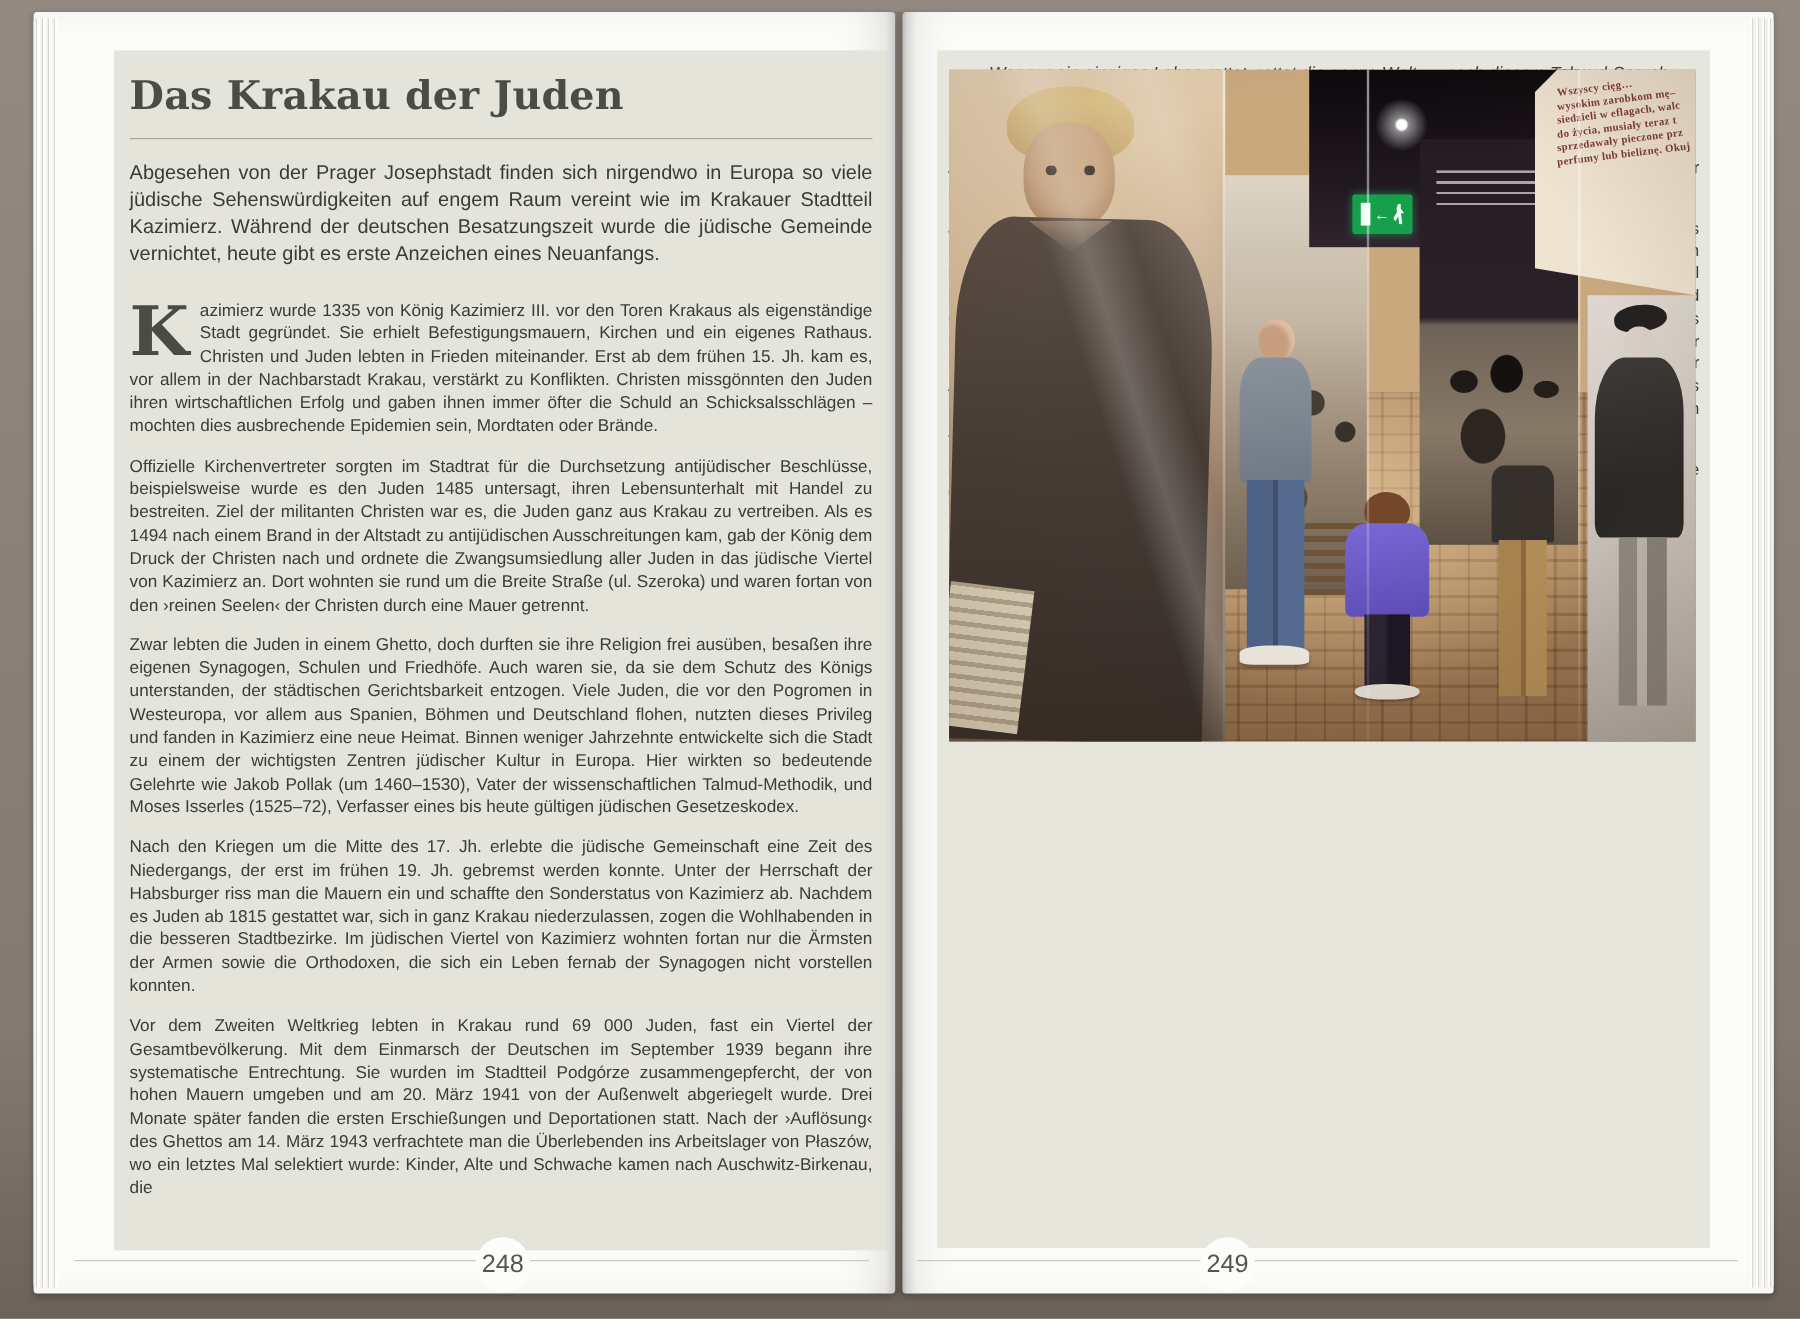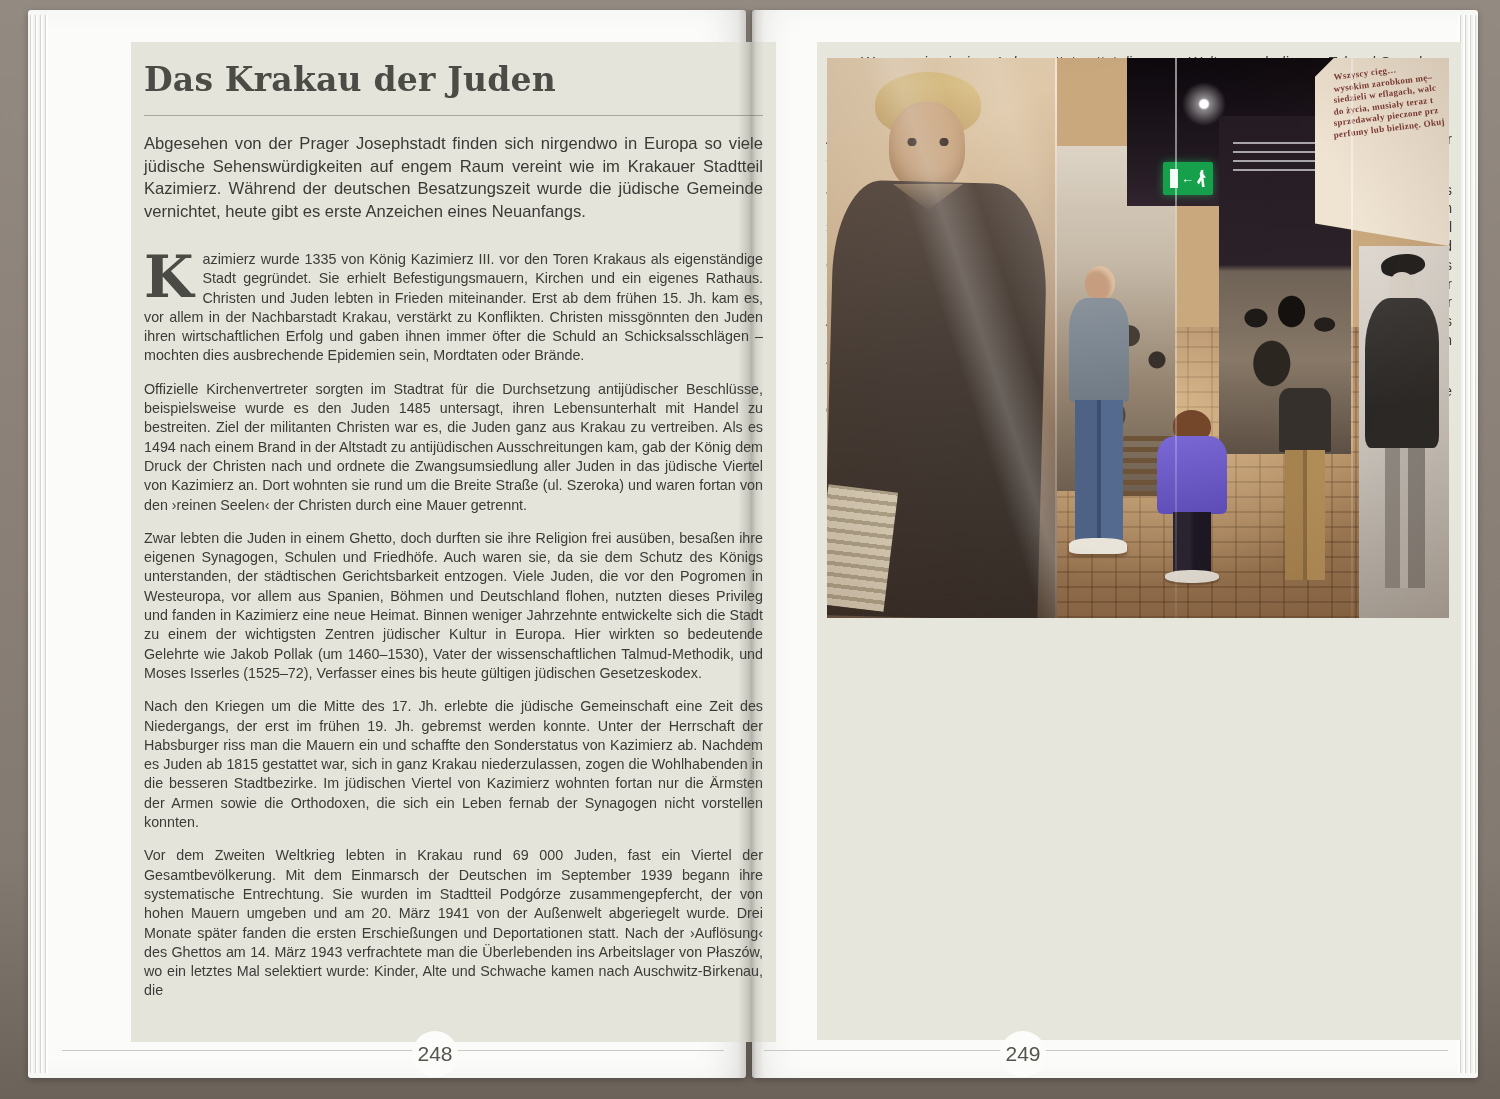--- a/index.html
+++ b/index.html
@@ -11,40 +11,40 @@
   }
   .page{position:absolute;top:10px;height:1068px;background:#fbfbf9;border-radius:3px;}
   .page-left{left:28px;width:718px;box-shadow:inset -28px 0 40px -24px rgba(60,55,50,.22), 0 2px 6px rgba(0,0,0,.25);}
   .page-right{left:752px;width:726px;box-shadow:inset 26px 0 40px -24px rgba(60,55,50,.18), 0 2px 6px rgba(0,0,0,.25);}
   .fore-edge{position:absolute;top:5px;bottom:5px;width:20px;}
   .fe-left{left:0;background:repeating-linear-gradient(90deg,#f2f2ef 0 2px,#d7d7d2 2px 3px,#fdfdfb 3px 5px);border-radius:3px 0 0 3px;}
   .fe-right{right:0;background:repeating-linear-gradient(90deg,#fdfdfb 0 2px,#d7d7d2 2px 3px,#f2f2ef 3px 5px);border-radius:0 3px 3px 0;}
   .gutter{position:absolute;left:738px;top:10px;width:26px;height:1068px;z-index:3;
     background:linear-gradient(90deg,rgba(70,65,60,0) 0%,rgba(70,65,60,.18) 40%,rgba(70,65,60,.30) 52%,rgba(70,65,60,.10) 70%,rgba(70,65,60,0) 100%);}
 
-  .panel{position:absolute;z-index:2;margin-left:36px;}
+  .panel{position:absolute;z-index:2;}
   .panel-left{left:95px;top:42px;width:645px;height:1000px;background:#e4e4db;padding:16px 11px 0;box-sizing:border-box;}
   .panel-right{left:781px;top:42px;width:644px;height:998px;background:#e7e6dd;box-sizing:border-box;}
 
   h1{font-family:"DejaVu Serif",serif;font-weight:bold;color:#4c4c47;font-size:33px;margin:2px 0 16px 2px;letter-spacing:.2px;}
   .rule{height:1px;background:#a7a79e;margin:0 2px 17px;}
   .intro{font-size:16.6px;line-height:22.5px;color:#3a3a36;margin:0 2px 27px;text-align:justify;}
   .body-par{font-size:14.3px;line-height:19.3px;color:#3b3b37;margin:0 2px 14px;text-align:justify;}
   .dropcap{float:left;font-family:"DejaVu Serif",serif;font-weight:bold;font-size:57px;line-height:47px;color:#4b4b46;margin:3px 9px 0 0;}
 
   .caption{font-size:14.6px;line-height:21px;font-style:italic;color:#3a3a36;text-align:center;margin:10px 28px 15px;}
   .rp{margin:0 9px 13px;font-size:13.9px;line-height:18.8px;}
 
   .footer-rule{position:absolute;top:1050px;height:1px;background:#c9c9c0;z-index:2;}
   .fr-left{left:62px;width:662px;}
   .fr-right{left:764px;width:684px;}
   .page-num{position:absolute;top:1031px;width:46px;height:46px;border-radius:50%;background:#fcfcfa;
     color:#55554f;font-size:21px;display:flex;align-items:center;justify-content:center;z-index:4;
     box-shadow:0 0 0 4px rgba(252,252,250,.0);}
-  .pn-left{left:412px;}
+  .pn-left{left:396px;}
   .pn-right{left:1000px;}
 
   
   .photo{position:absolute;left:10px;top:16px;width:622px;height:560px;overflow:hidden;background:#caa87e;}
   .photo > div{position:absolute;}
   .ph-floor{left:0;right:0;bottom:0;height:52%;
     background:
       radial-gradient(ellipse at 52% 30%, rgba(255,226,180,.55) 0%, rgba(255,226,180,0) 60%),
       repeating-linear-gradient(90deg, rgba(70,42,20,.28) 0 2px, rgba(0,0,0,0) 2px 24px),
       repeating-linear-gradient(0deg, rgba(70,42,20,.28) 0 2px, rgba(0,0,0,0) 2px 15px),

